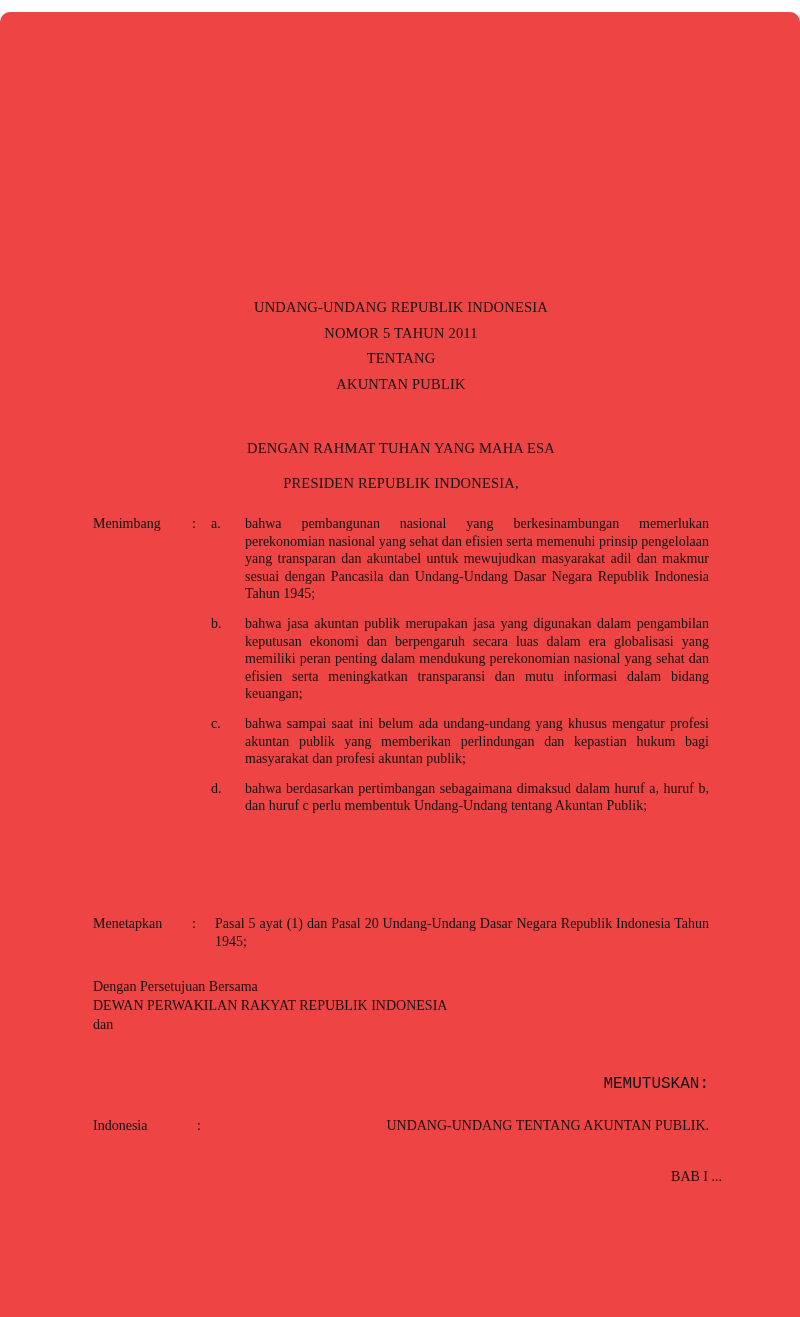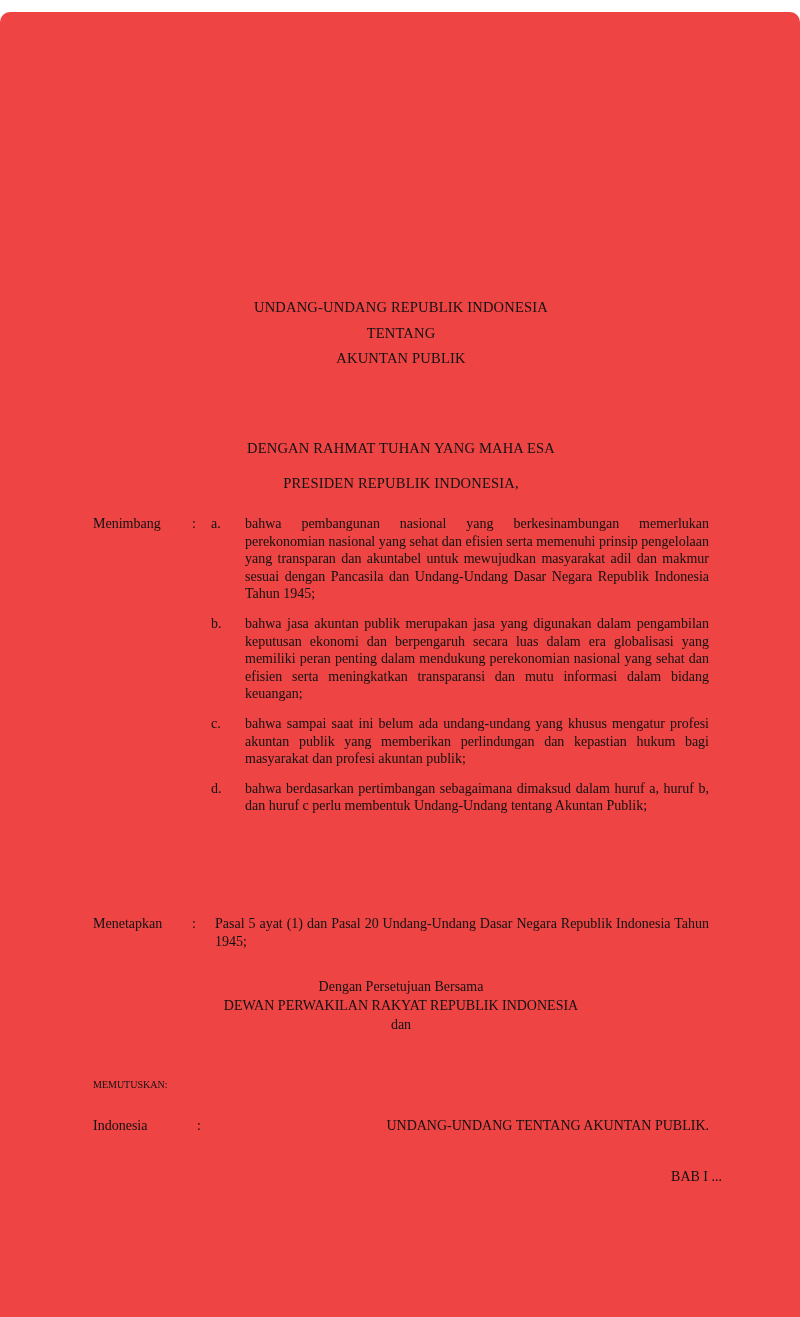--- a/index.html
+++ b/index.html
@@ -104,55 +104,57 @@
     text-justify: inter-word;
     margin-left: 4px;
   }
 
   
   .approval {
     position: absolute;
     left: 93px;
     top: 965px;
     width: 616px;
-    text-align: center;
+    text-align: left;
   }
   .approval .aline {
     font-size: 14px;
     line-height: 19px;
     white-space: nowrap;
   }
 
   .decide {
     position: absolute;
     left: 93px;
     top: 1063px;
     width: 616px;
-    text-align: left;
-    font-size: 10px;
+    text-align: right;
+    font-size: 16px;
     line-height: 19px;
+    font-family: Liberation Mono, monospace;
   }
 
   .footer-note {
     position: absolute;
     left: 106px;
     top: 1155px;
     width: 616px;
     text-align: right;
     font-size: 14px;
     line-height: 19px;
   }
 </style>
 </head>
 <body>
 
 <div class="page">
 
   <div class="titleblock">
     <div class="tline">UNDANG-UNDANG REPUBLIK INDONESIA</div>
+    <div class="tline">NOMOR 5 TAHUN 2011</div>
     <div class="tline">TENTANG</div>
     <div class="tline">AKUNTAN PUBLIK</div>
   </div>
 
   <div class="mandate">
     <div class="tline">DENGAN RAHMAT TUHAN YANG MAHA ESA</div>
     <div class="tline">PRESIDEN REPUBLIK INDONESIA,</div>
   </div>
 
   <div class="clause" style="top:503px;">

